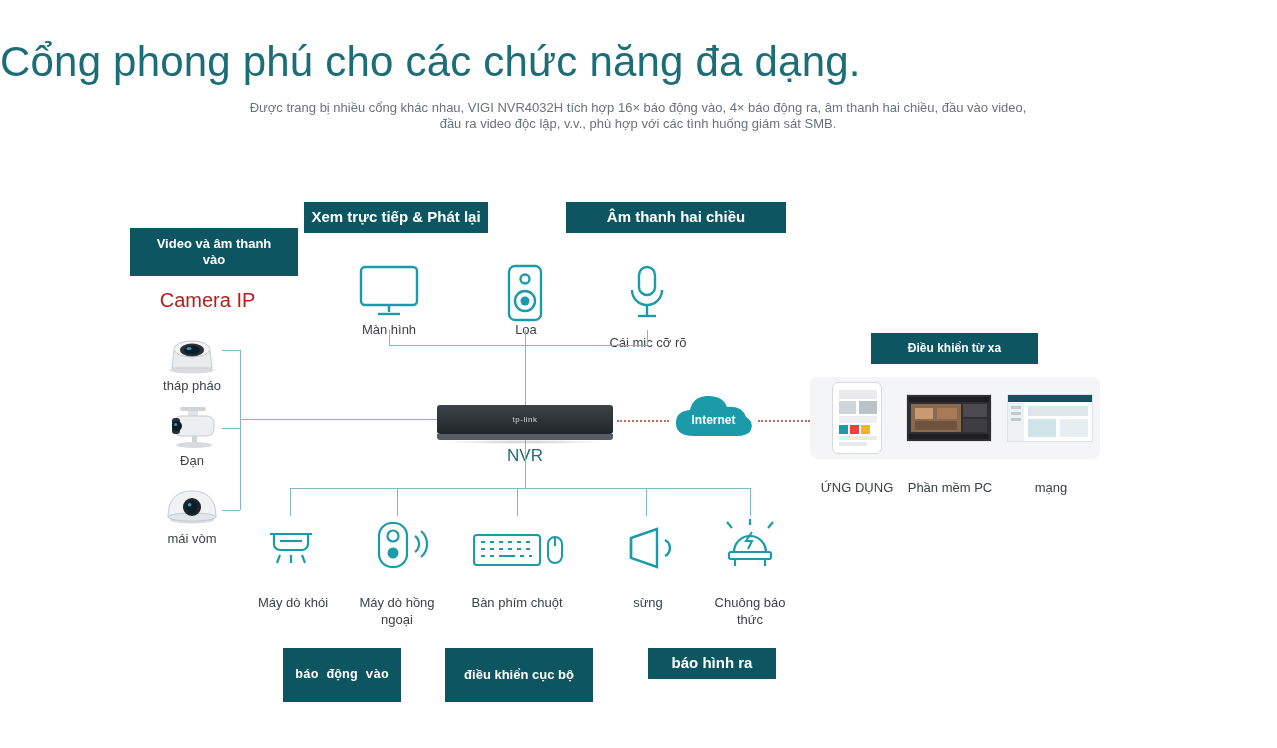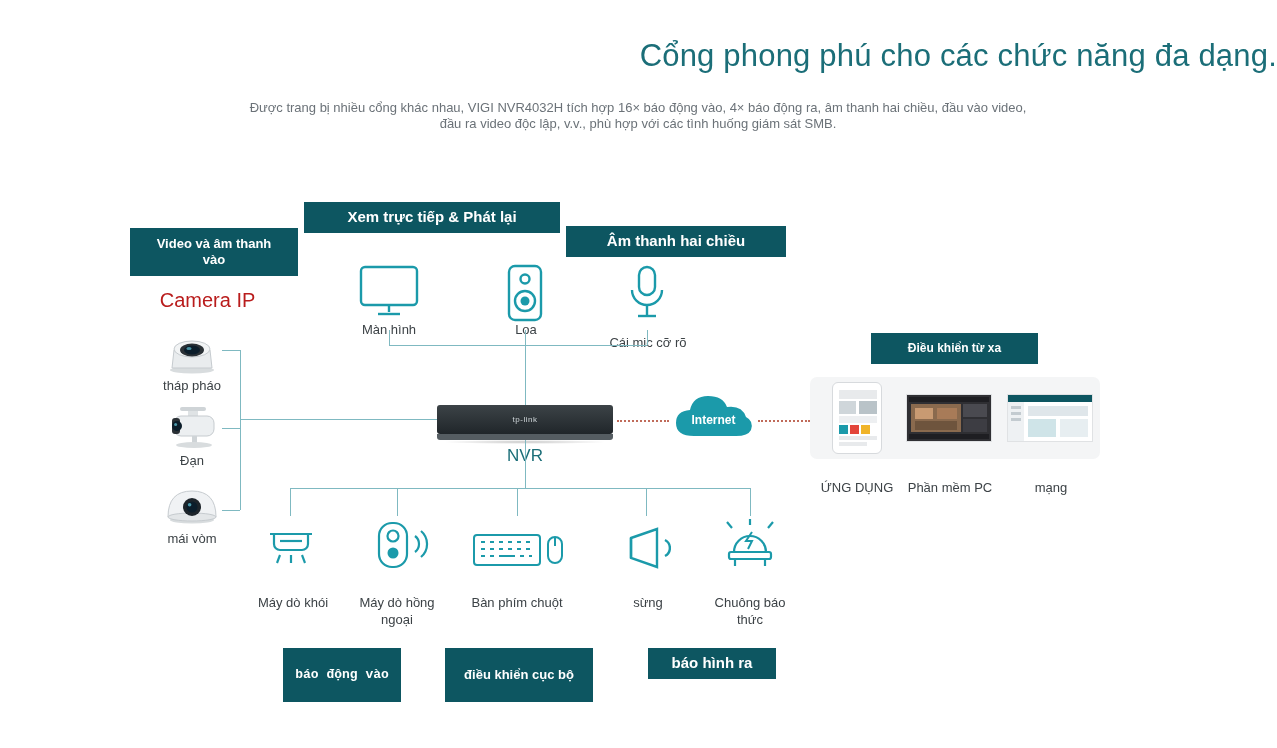--- a/index.html
+++ b/index.html
@@ -8,43 +8,43 @@
     width: 1277px; height: 748px;
     background: #ffffff;
     font-family: "Liberation Sans", sans-serif;
     overflow: hidden;
   }
   .page { position: relative; width: 1277px; height: 748px; }
 
   
   .title {
     position: absolute; top: 38px; left: 0; width: 1277px;
-    text-align: right;
-    font-size: 31px; color: #1b6e78; font-weight: 400;
+    text-align: left;
+    font-size: 42px; color: #1b6e78; font-weight: 400;
     letter-spacing: 0.2px;
   }
   .subtitle {
     position: absolute; top: 100px; left: 238px; width: 800px;
     text-align: center;
     font-size: 13px; color: #6b7278; line-height: 16px;
   }
 
   
   .badge {
     position: absolute;
     background: #0d5661;
     color: #ffffff;
     font-weight: bold;
     display: flex; align-items: center; justify-content: center;
     text-align: center;
     line-height: 1.25;
   }
   .badge.b-video   { left:130px; top:228px; width:168px; height:48px; font-size:13px; padding:0 26px; }
-  .badge.b-live    { left:304px; top:202px; width:256px; height:31px; font-size:15px; }
-  .badge.b-audio   { left:566px; top:202px; width:220px; height:31px; font-size:15px;margin-top:24px; }
+  .badge.b-live    { left:304px; top:202px; width:184px; height:31px; font-size:15px; }
+  .badge.b-audio   { left:566px; top:202px; width:220px; height:31px; font-size:15px; }
   .badge.b-remote  { left:871px; top:333px; width:167px; height:31px; font-size:12px; }
   .badge.b-alarmin { left:283px; top:648px; width:118px; height:54px; font-size:13px;font-family:Liberation Mono, monospace; }
   .badge.b-local   { left:445px; top:648px; width:148px; height:54px; font-size:13px; }
   .badge.b-alarmout{ left:648px; top:648px; width:128px; height:31px; font-size:15px; }
 
   
   .cap {
     position: absolute;
     font-size: 13px; color: #3c4246; text-align: center; line-height: 17px;
   }

